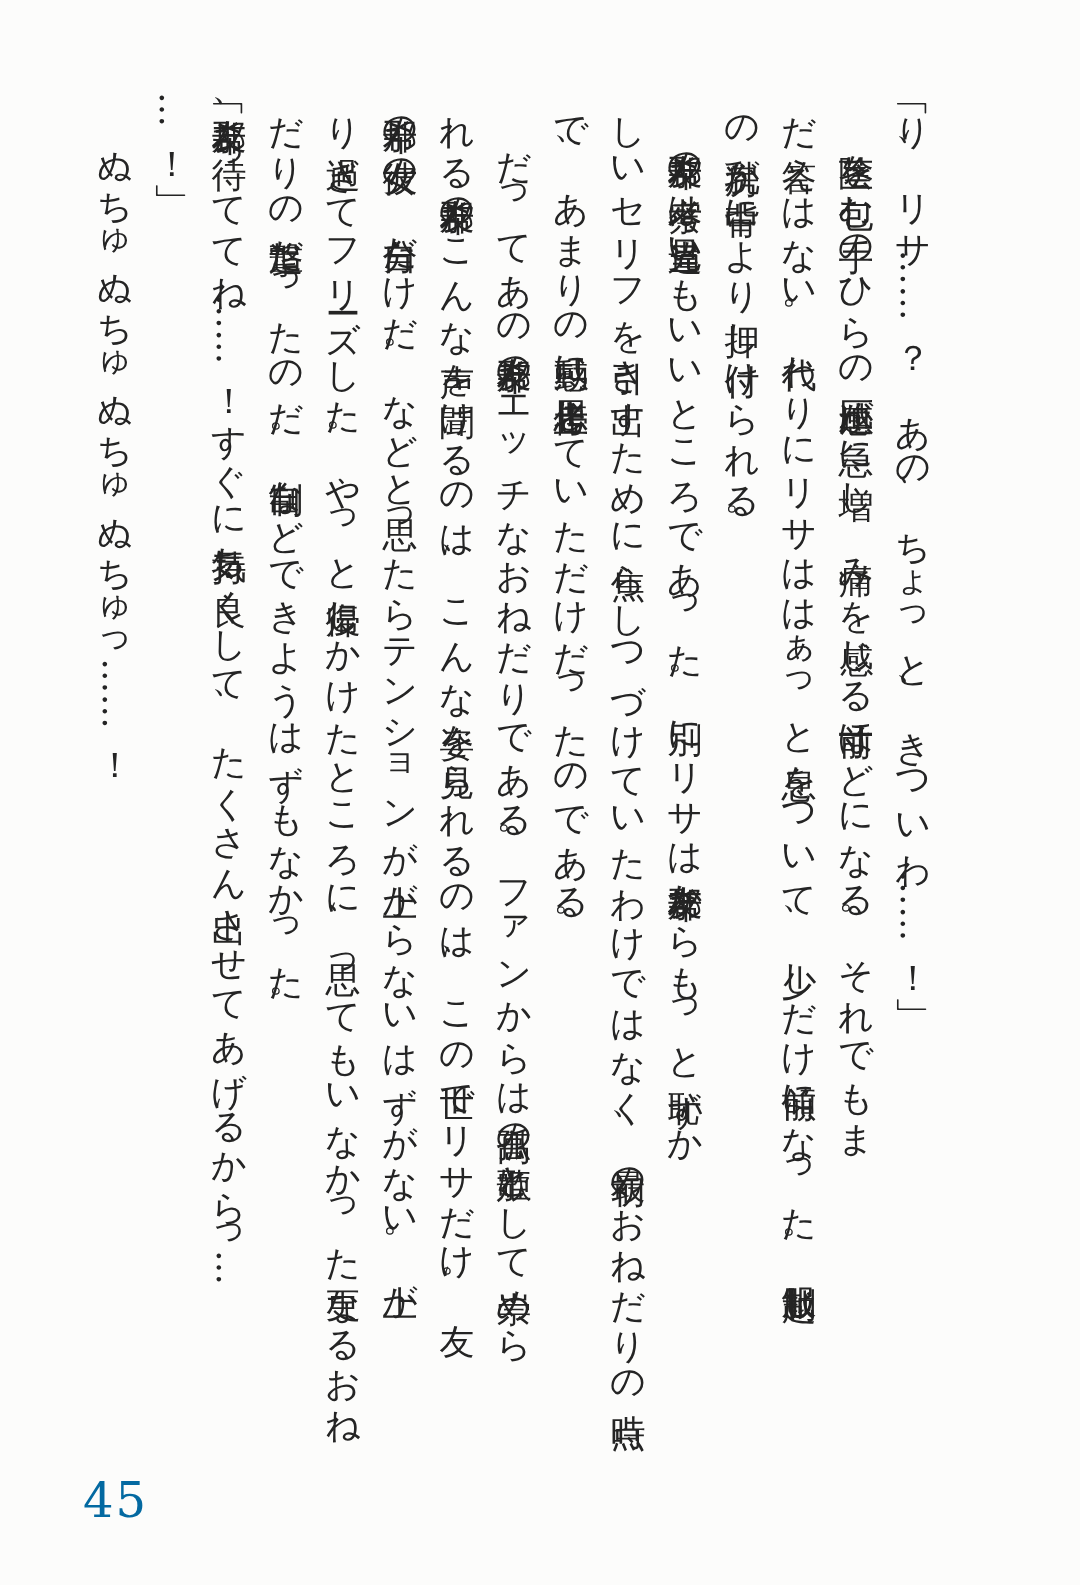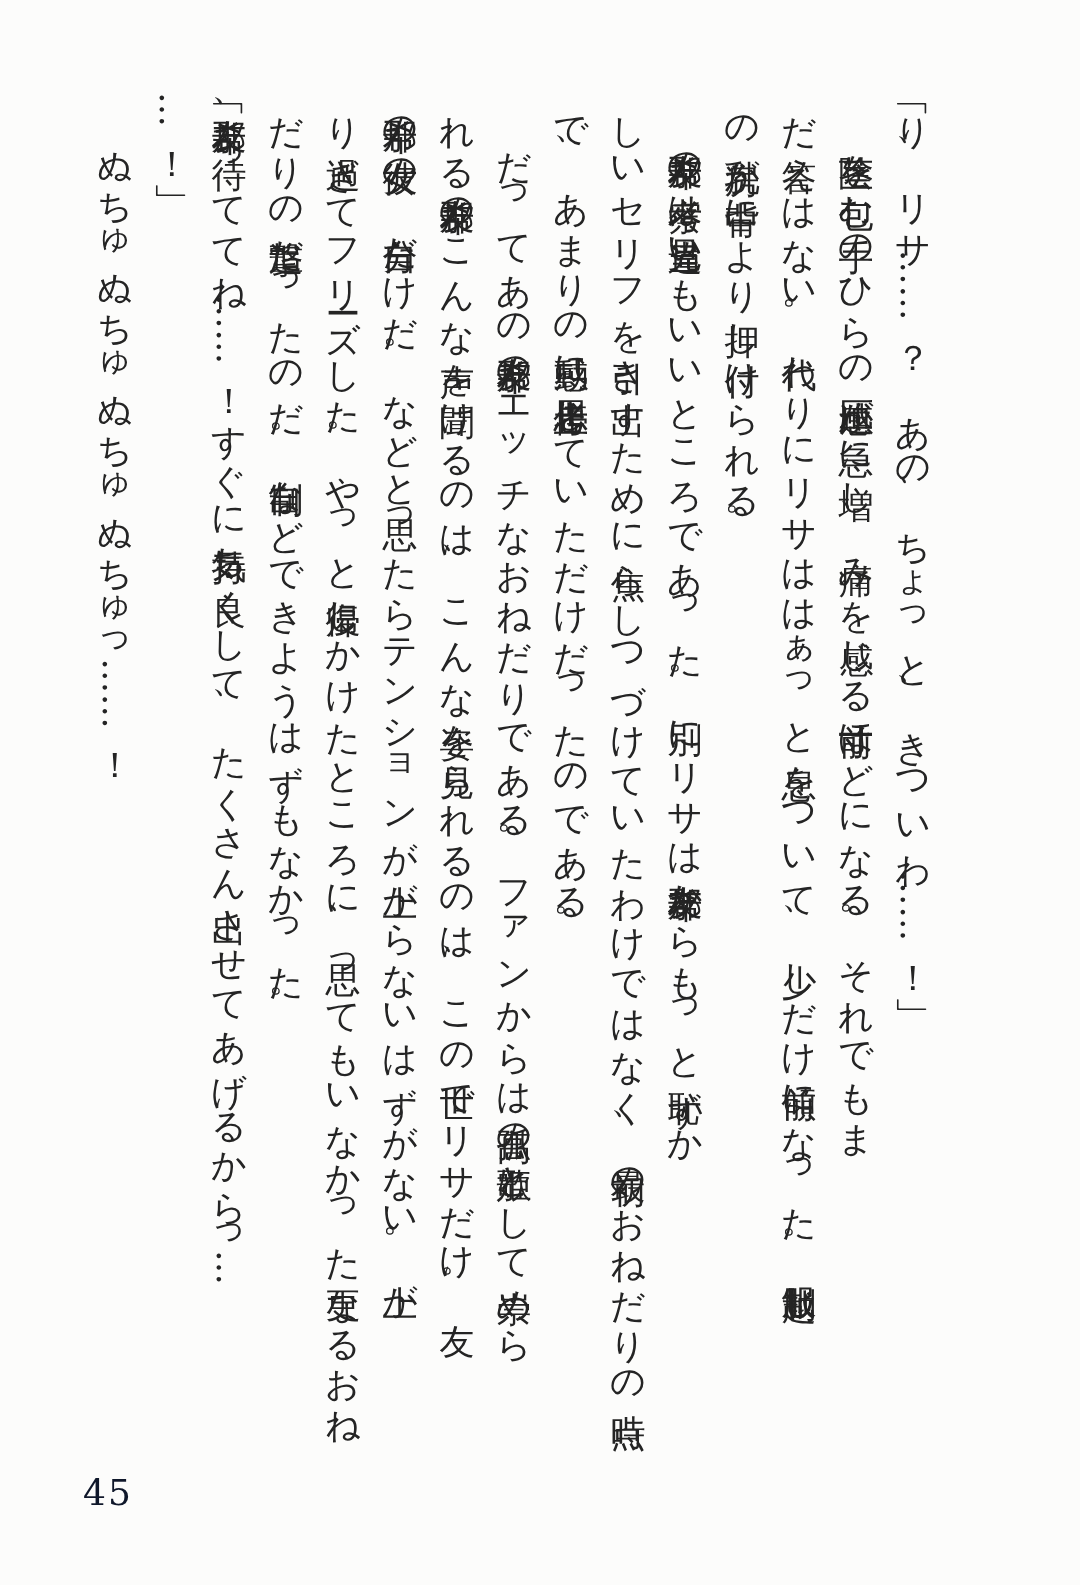--- a/index.html
+++ b/index.html
@@ -35,23 +35,23 @@
     white-space: nowrap;
   }
   .vtext .line {
     margin: 0;
     height: 1396px;
   }
   .page-number {
     position: absolute;
     left: 83px;
     top: 1472px;
-    font-size: 36px;
+    font-size: 48px;
     letter-spacing: 2px;
-    color: #0f172a;
+    color: #0369a1;
     font-family: "DejaVu Serif", "Liberation Serif", serif;
   }
 </style>
 </head>
 <body>
 
 <div class="novel-page">
 
   <div class="vtext">
     <p class="line">「り、リサ……？　あの、ちょっと、きついわ……！」</p>

